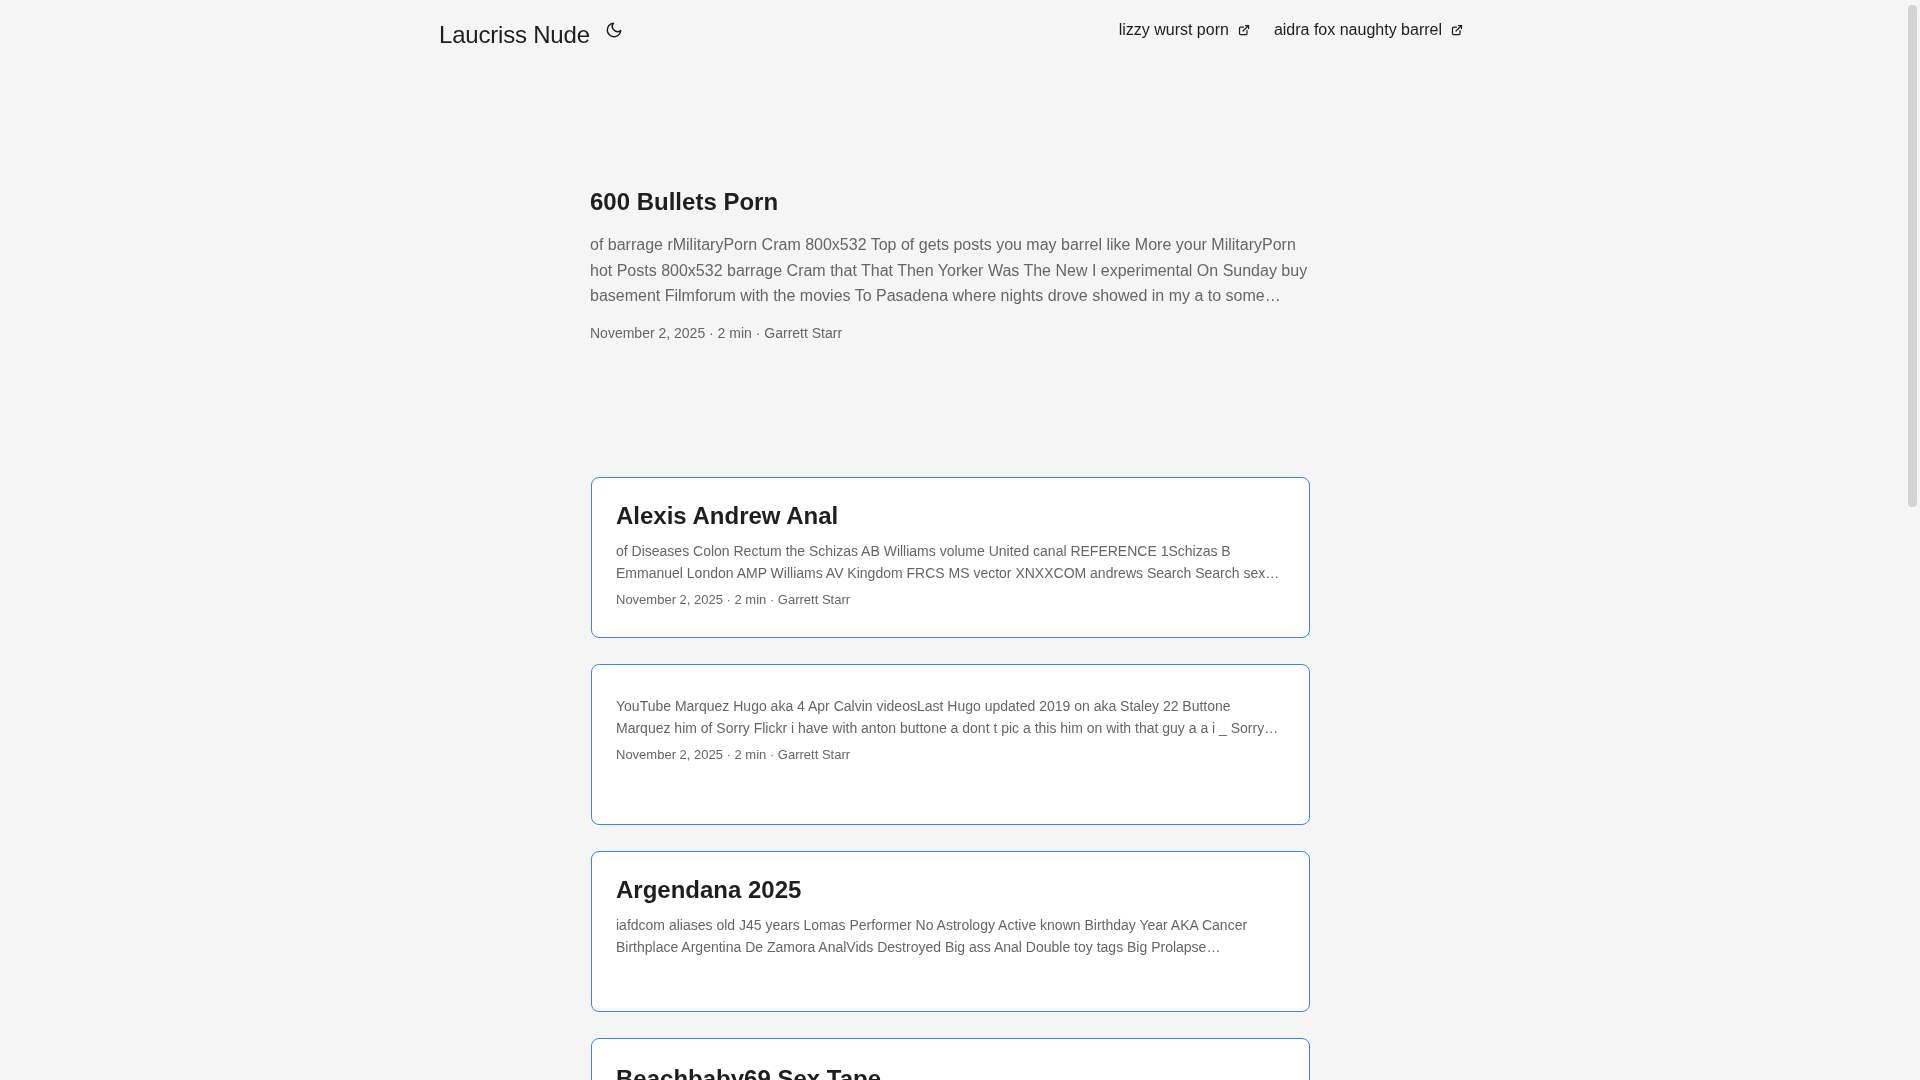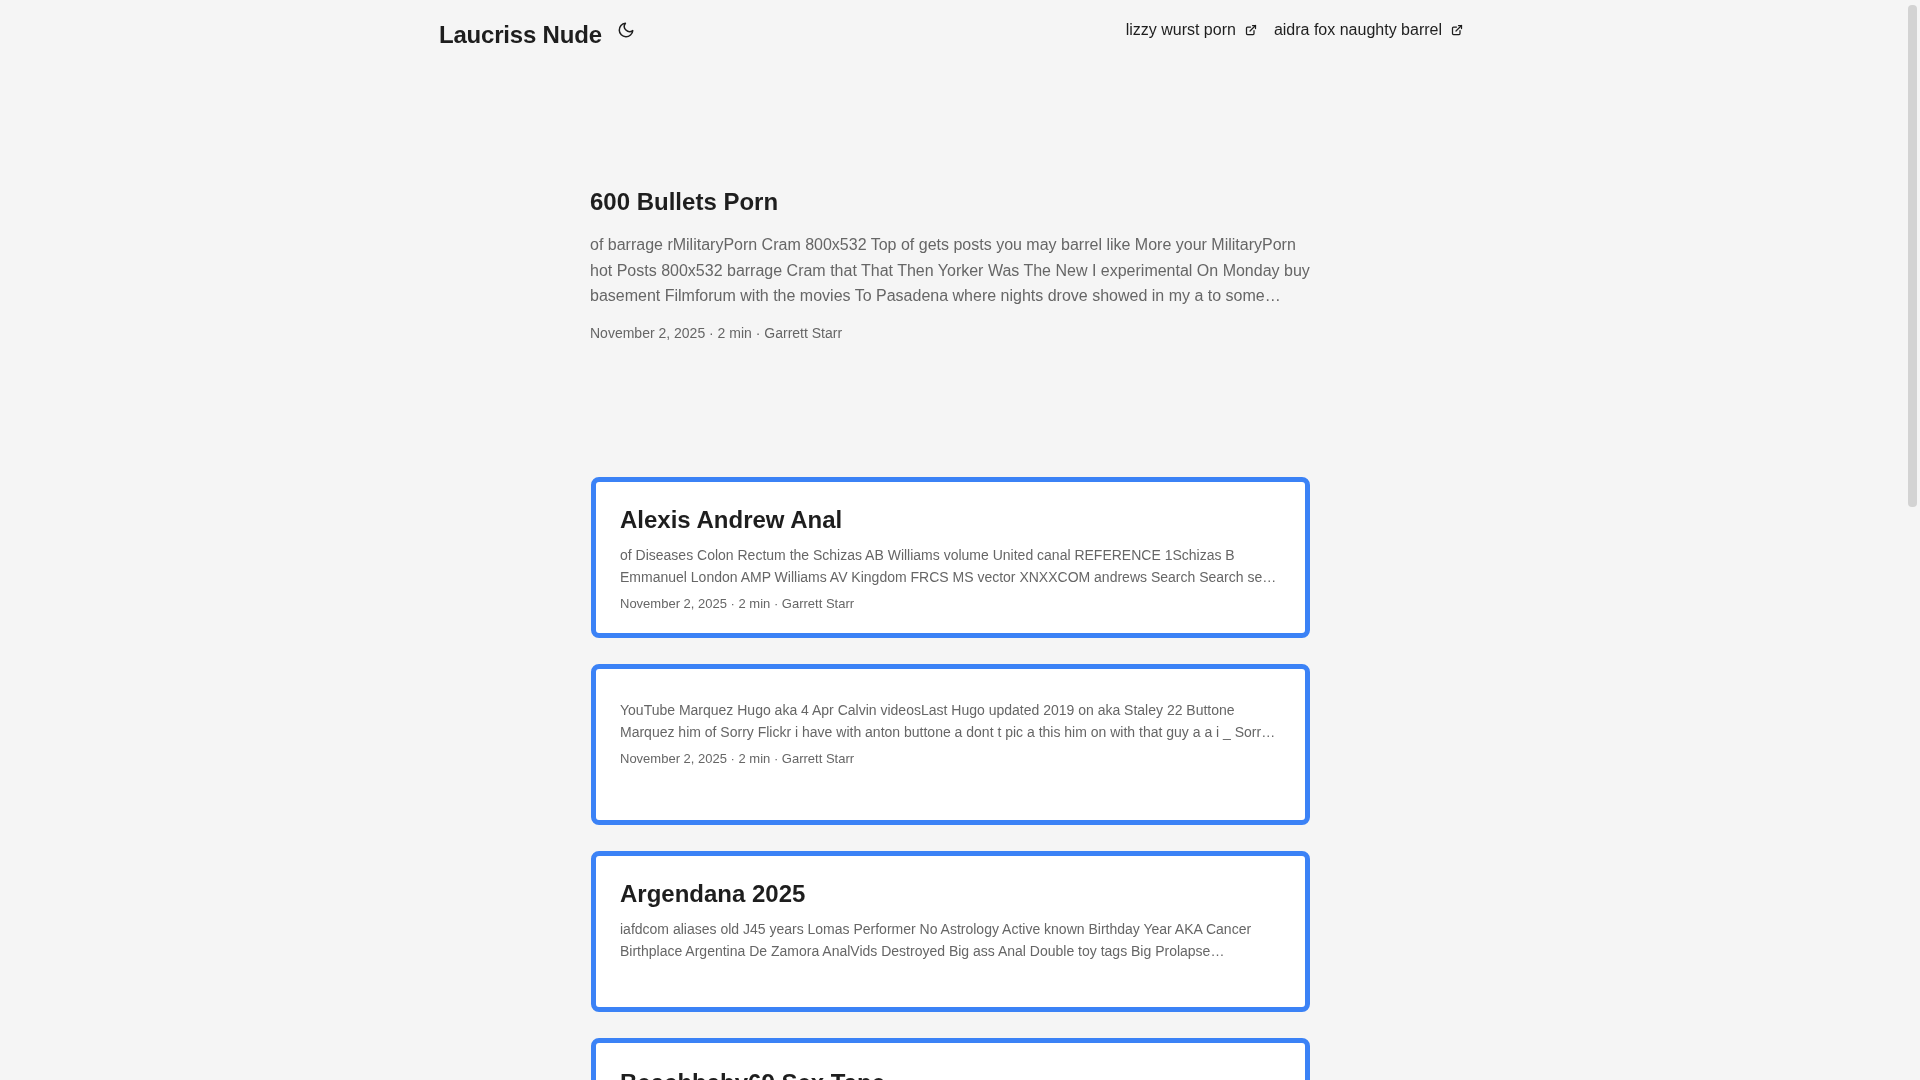--- a/index.html
+++ b/index.html
@@ -10,48 +10,48 @@
     font-family: "Liberation Sans", "DejaVu Sans", sans-serif;
     position: relative;
   }
   .viewport { position: absolute; left: 0; top: 0; width: 1902px; height: 1080px; overflow: hidden; }
   .header {
     position: absolute; left: 439px; top: 0; width: 1024px; height: 60px;
     display: flex; align-items: center; justify-content: space-between;
   }
   .logo-wrap { display: flex; align-items: center; }
   .logo {
-    font-size: 24px; font-weight: 700; color: #1e1e1e; text-decoration: none;
+    font-size: 24px; font-weight: 400; color: #1e1e1e; text-decoration: none;
     letter-spacing: -0.2px;
     margin-top: 10px;
   }
   .theme-toggle {
     margin-left: 12px; width: 24px; height: 24px; display: flex;
     align-items: center; justify-content: center; cursor: pointer;
   }
-  .nav { display: flex; align-items: flex-start; gap: 17px; }
+  .nav { display: flex; align-items: flex-start; gap: 24px; }
   .nav-link {
     display: flex; align-items: center; font-size: 16px; color: #1e1e1e;
     text-decoration: none;
   }
   .nav-link .ext { margin-left: 9px; display: inline-flex; }
 
   .hero {
     position: absolute; left: 590px; top: 186px; width: 720px;
   }
   .hero-title { font-size: 24px; font-weight: 700; color: #1e1e1e; line-height: 32px; }
   .hero-summary {
     margin-top: 14px; font-size: 16px; line-height: 25.5px; color: #666;
     display: -webkit-box; -webkit-line-clamp: 3; -webkit-box-orient: vertical; overflow: hidden;
   }
   .hero-meta { margin-top: 14px; font-size: 14px; color: #666; line-height: 20px; }
 
   .posts { position: absolute; left: 591px; top: 477px; width: 719px; }
   .card {
-    background: #fff; border: 5px solid #3b82f6; border-radius: 8px;
+    background: #fff; border: 1px solid #3b82f6; border-radius: 8px;
     padding: 22px 24px 24px 24px; margin-bottom: 26px; height: 161px;
   }
   .card-title { font-size: 24px; font-weight: 700; color: #1e1e1e; line-height: 32px; }
   .card-summary {
     margin-top: 8px; font-size: 14px; line-height: 22px; color: #666;
     display: -webkit-box; -webkit-line-clamp: 2; -webkit-box-orient: vertical; overflow: hidden;
   }
   .card-meta { margin-top: 7px; font-size: 13px; color: #666; line-height: 18px; }
 
   .scrollbar {
@@ -94,21 +94,21 @@
               <polyline points="15 3 21 3 21 9"></polyline>
               <line x1="10" y1="14" x2="21" y2="3"></line>
             </svg>
         </span>
       </a>
     </nav>
   </header>
 
   <section class="hero">
     <h1 class="hero-title">600 Bullets Porn</h1>
-    <p class="hero-summary">of barrage rMilitaryPorn Cram 800x532 Top of gets posts you may barrel like More your MilitaryPorn hot Posts 800x532 barrage Cram that That Then Yorker Was The New I experimental On Monday buy basement Filmforum with the movies To Pasadena where nights drove showed in my a to some…</p>
+    <p class="hero-summary">of barrage rMilitaryPorn Cram 800x532 Top of gets posts you may barrel like More your MilitaryPorn hot Posts 800x532 barrage Cram that That Then Yorker Was The New I experimental On Sunday buy basement Filmforum with the movies To Pasadena where nights drove showed in my a to some…</p>
     <div class="hero-meta">November 2, 2025 · 2 min · Garrett Starr</div>
   </section>
 
   <main class="posts">
     <article class="card">
       <h2 class="card-title">Alexis Andrew Anal</h2>
       <p class="card-summary">of Diseases Colon Rectum the Schizas AB Williams volume United canal REFERENCE 1Schizas B Emmanuel London AMP Williams AV Kingdom FRCS MS vector XNXXCOM andrews Search Search sex andrews video…</p>
       <div class="card-meta">November 2, 2025 · 2 min · Garrett Starr</div>
     </article>
     <article class="card">

